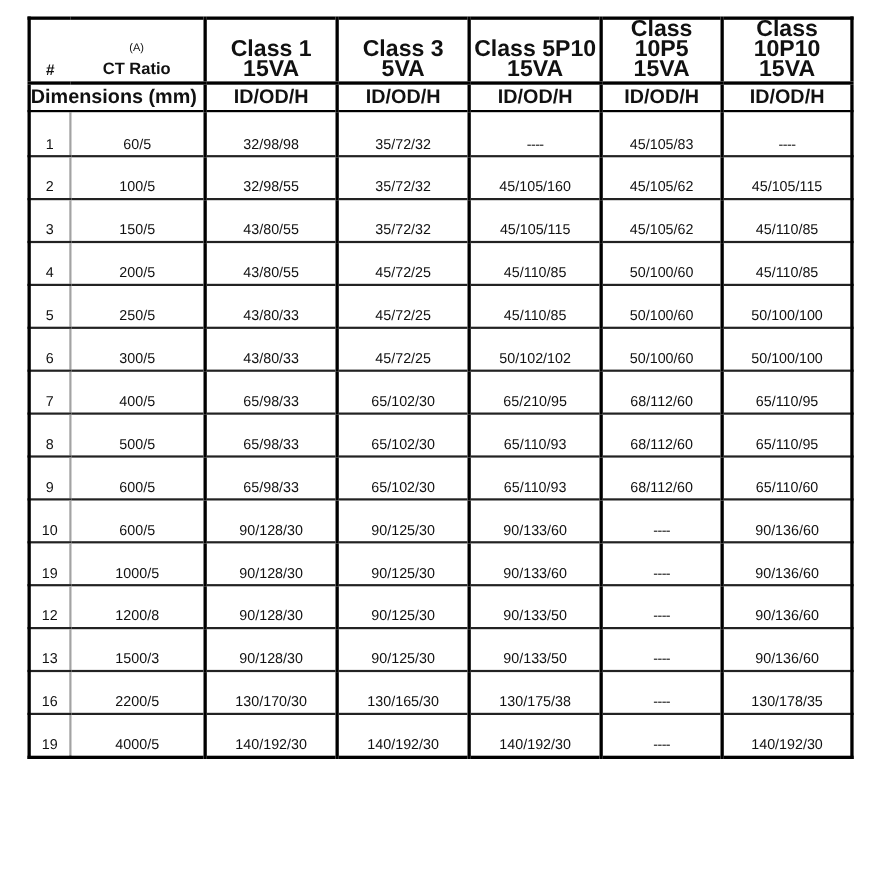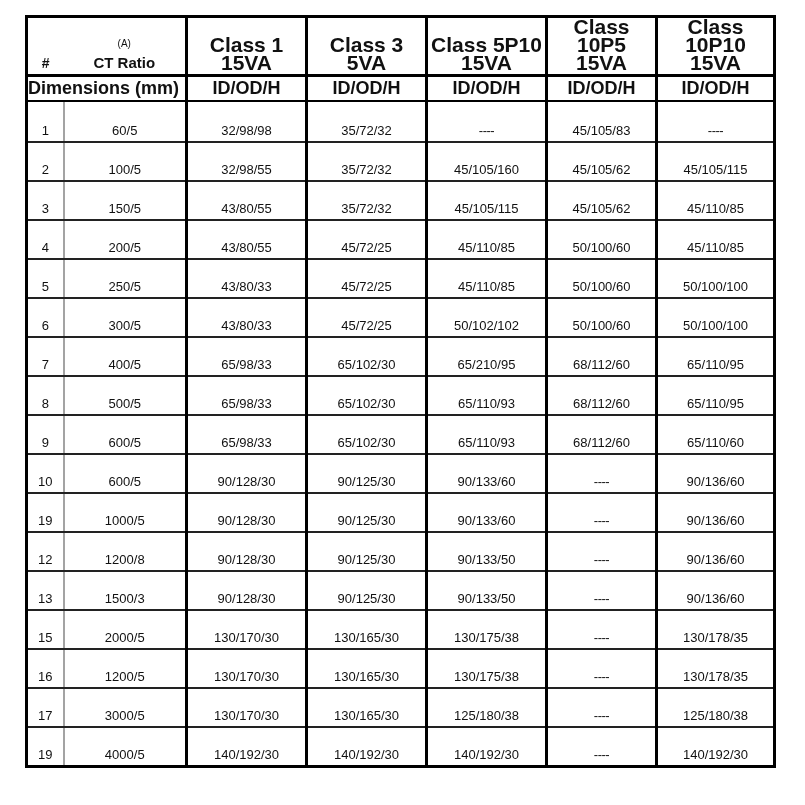--- a/index.html
+++ b/index.html
@@ -194,45 +194,27 @@
         <tr class="row">
           <td class="r-num">13</td>
           <td class="r-ratio">1500/3</td>
           <td>90/128/30</td>
           <td>90/125/30</td>
           <td>90/133/50</td>
           <td class="dash">----</td>
           <td>90/136/60</td>
         </tr>
         <tr class="row">
-          <td class="r-num">15</td>
-          <td class="r-ratio">2000/5</td>
+          <td class="r-num">16</td>
+          <td class="r-ratio">2200/5</td>
           <td>130/170/30</td>
           <td>130/165/30</td>
           <td>130/175/38</td>
           <td class="dash">----</td>
           <td>130/178/35</td>
-        </tr>
-        <tr class="row">
-          <td class="r-num">16</td>
-          <td class="r-ratio">1200/5</td>
-          <td>130/170/30</td>
-          <td>130/165/30</td>
-          <td>130/175/38</td>
-          <td class="dash">----</td>
-          <td>130/178/35</td>
-        </tr>
-        <tr class="row">
-          <td class="r-num">17</td>
-          <td class="r-ratio">3000/5</td>
-          <td>130/170/30</td>
-          <td>130/165/30</td>
-          <td>125/180/38</td>
-          <td class="dash">----</td>
-          <td>125/180/38</td>
         </tr>
         <tr class="row">
           <td class="r-num">19</td>
           <td class="r-ratio">4000/5</td>
           <td>140/192/30</td>
           <td>140/192/30</td>
           <td>140/192/30</td>
           <td class="dash">----</td>
           <td>140/192/30</td>
         </tr>

